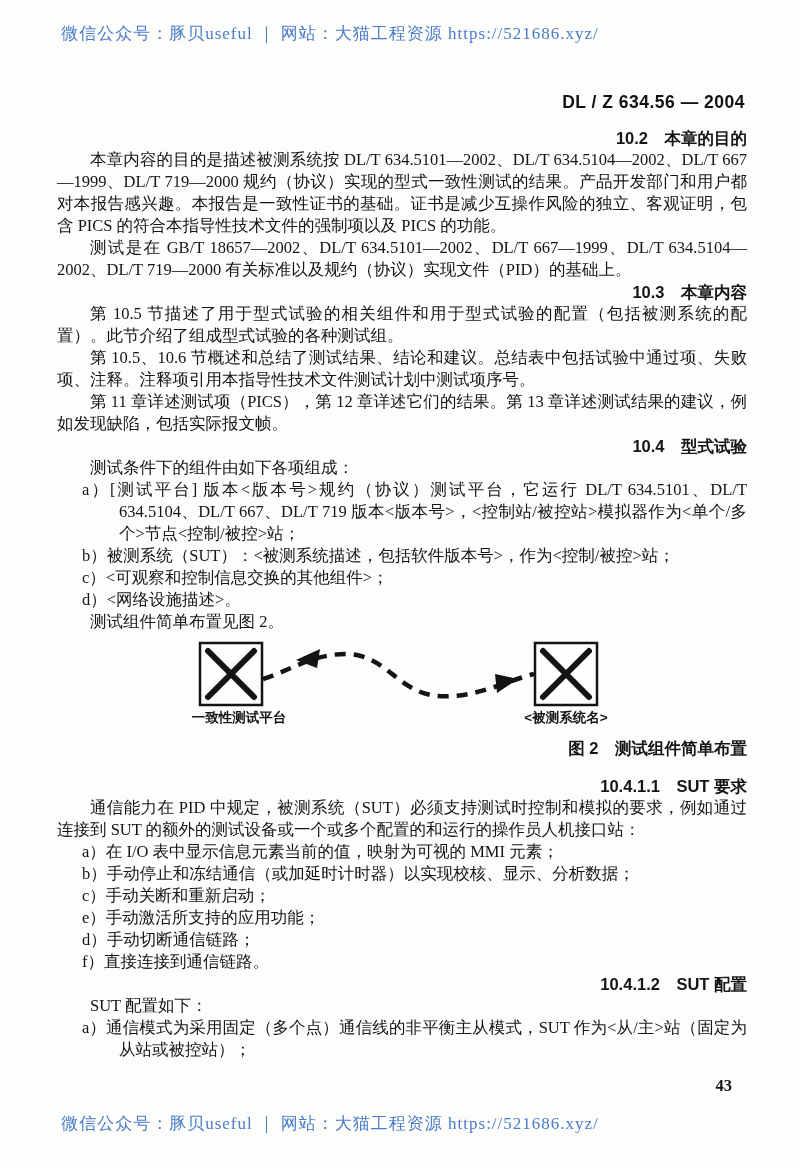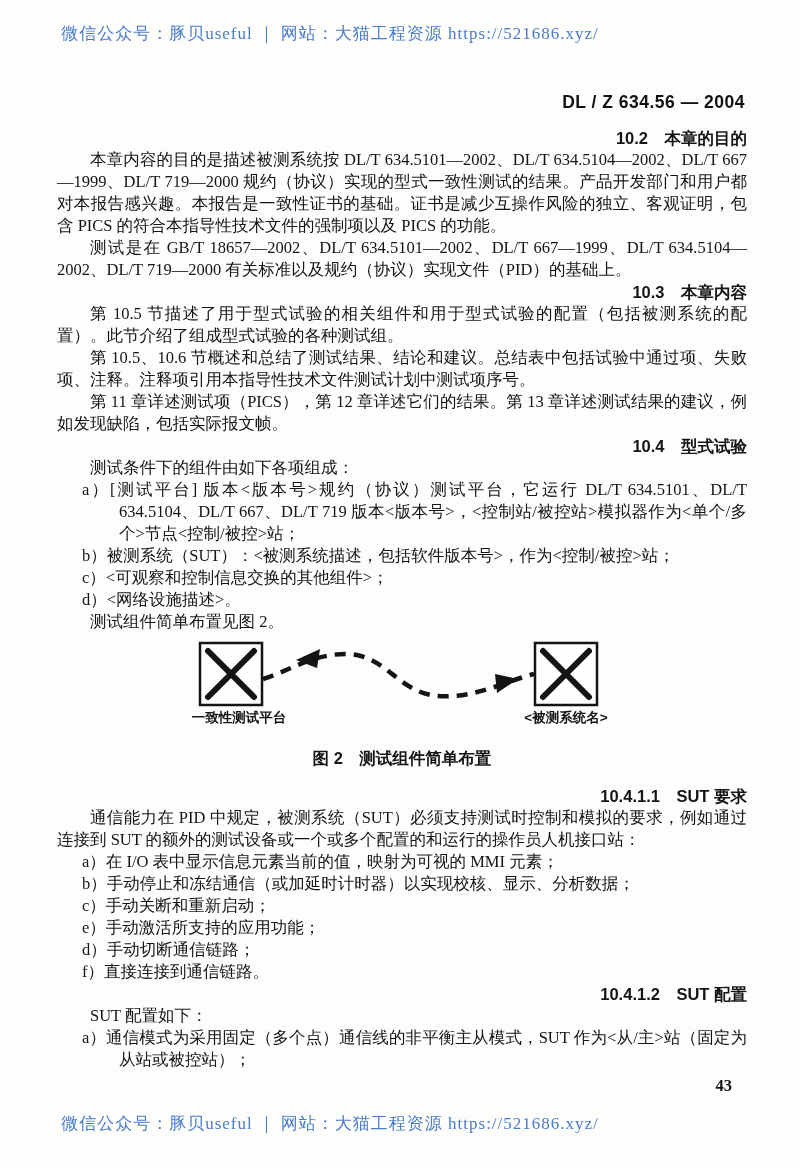--- a/index.html
+++ b/index.html
@@ -60,22 +60,21 @@
   .node-label {
     position: absolute; top: 68px;
     transform: translateX(-50%);
     font-family: "Liberation Sans", sans-serif;
     font-weight: bold; font-size: 13.5px;
     white-space: nowrap; line-height: 18px;
   }
   .node-label.left { left: 47px; margin-left: 8px; }
   .node-label.right { left: 382px; }
   .figure-caption {
-    margin-top: 10px;
-    text-align: center;
+    text-align: right;
     font-family: "Liberation Sans", sans-serif;
     font-weight: bold; font-size: 16.5px;
     text-indent: 0;
   }
   .after-figure { margin-top: 16px; }
 </style>
 </head>
 <body>
 
 <div class="watermark top">微信公众号：豚贝useful ｜ 网站：大猫工程资源 https://521686.xyz/</div>

